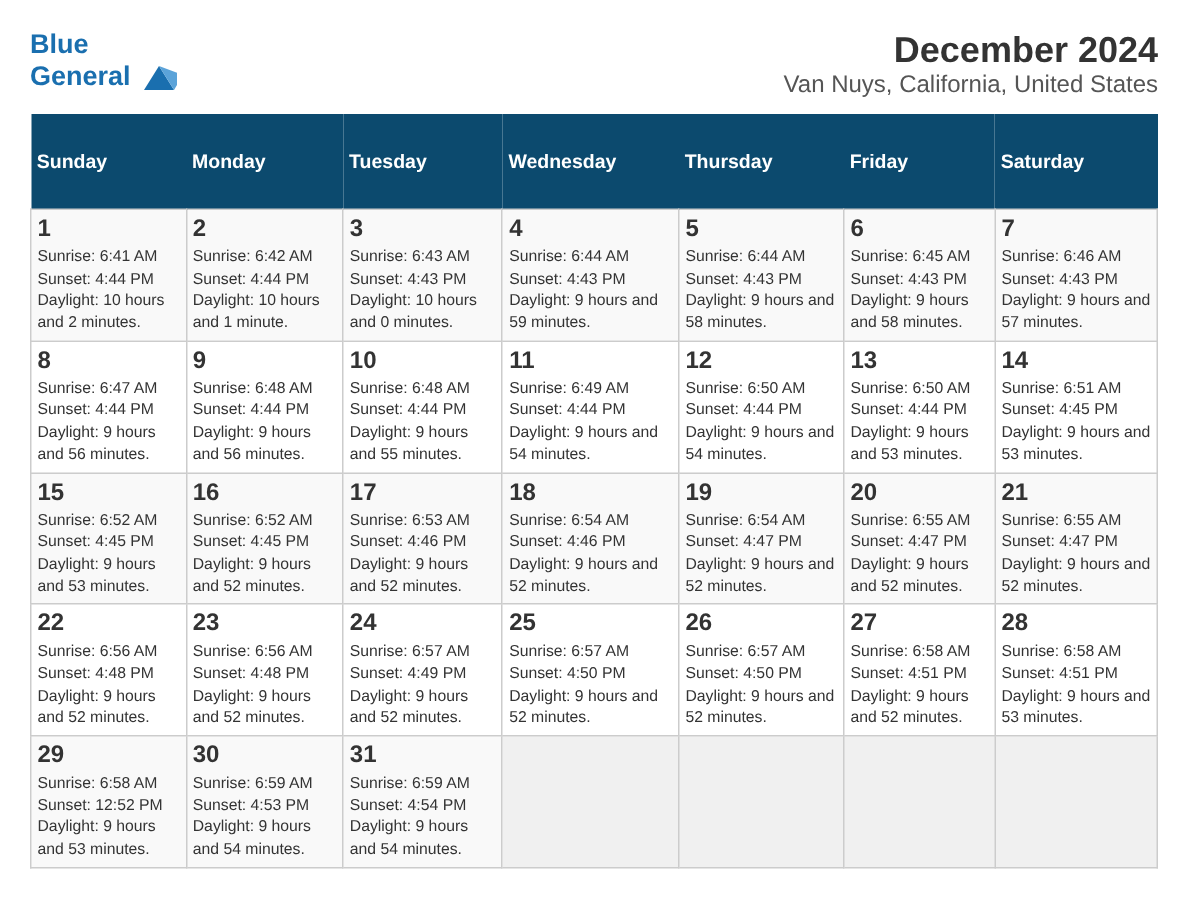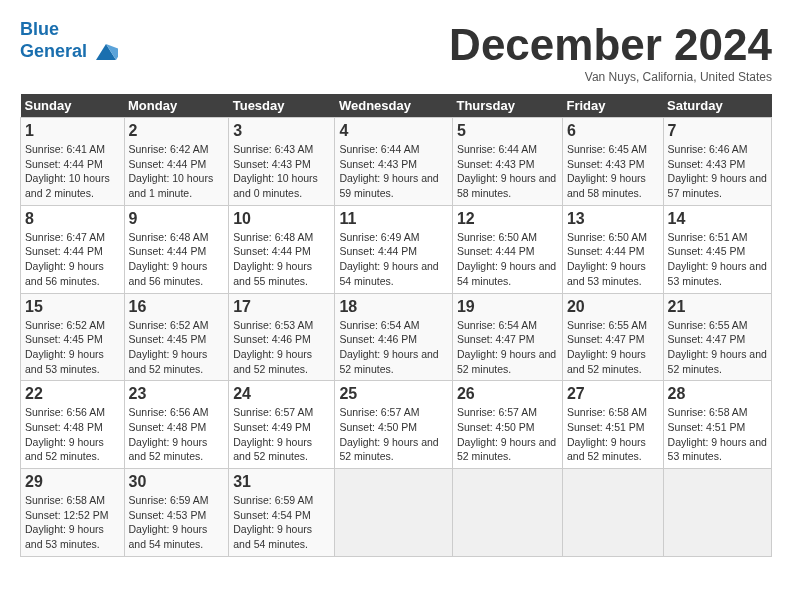--- a/index.html
+++ b/index.html
@@ -31,37 +31,37 @@
     }
     .logo-icon {
       width: 24px;
       height: 24px;
       margin-left: 2px;
     }
     .title-area {
       text-align: right;
     }
     .main-title {
-      font-size: 44px;
+      font-size: 24px;
       font-weight: bold;
       color: #333;
     }
     .subtitle {
-      font-size: 12px;
+      font-size: 16px;
       color: #555;
     }
     table {
       width: 100%;
       border-collapse: collapse;
       font-size: 11px;
     }
     thead tr th {
-      background-color: #404040;
+      background-color: #0c4a6e;
       color: #fff;
-      padding: 4px 4px;
+      padding: 24px 4px;
       text-align: left;
       font-size: 13px;
       font-weight: bold;
     }
     tbody tr td {
       border: 1px solid #ccc;
       padding: 4px;
       vertical-align: top;
       background: #fff;
       min-height: 70px;

